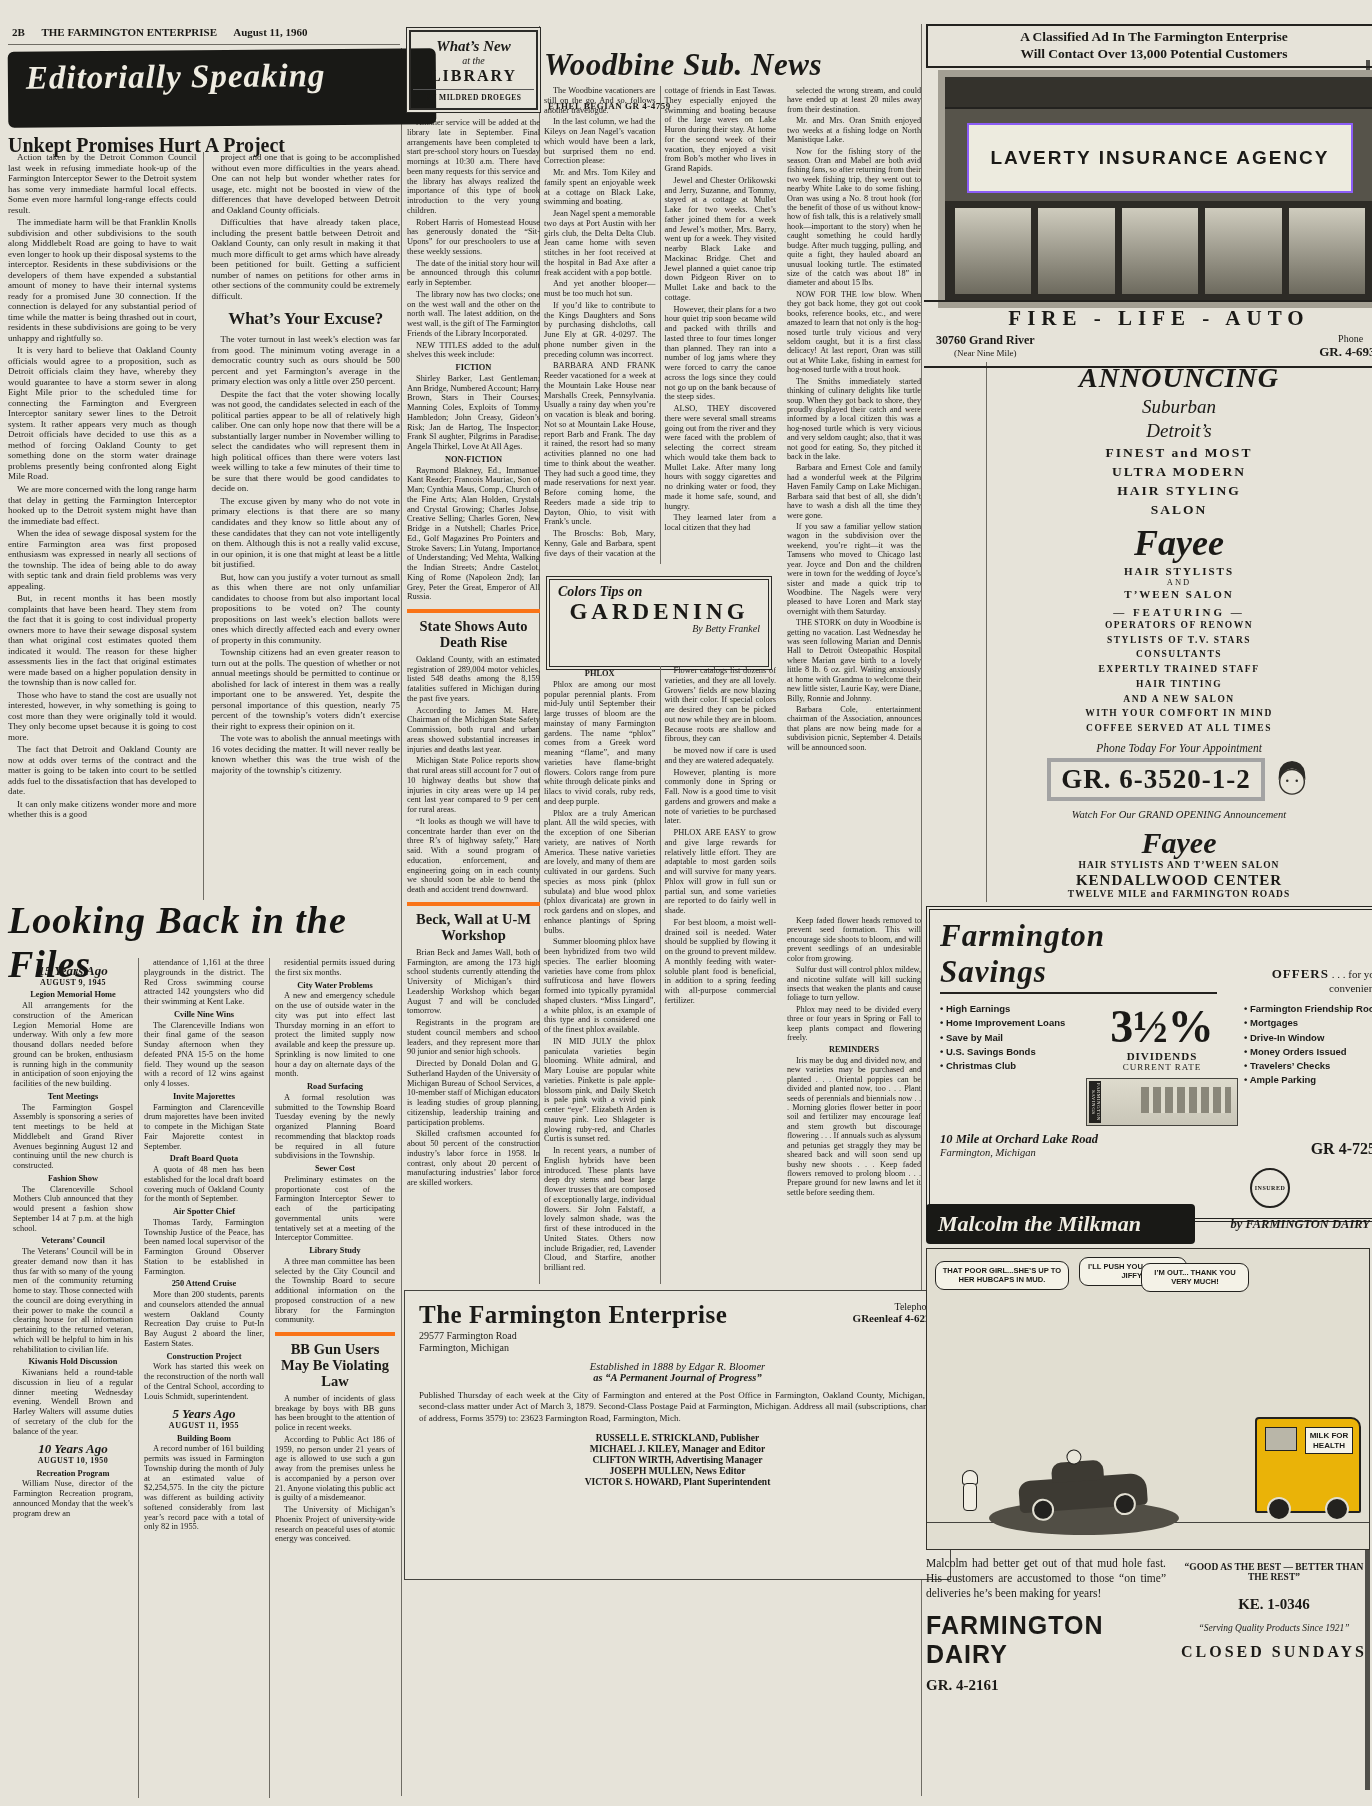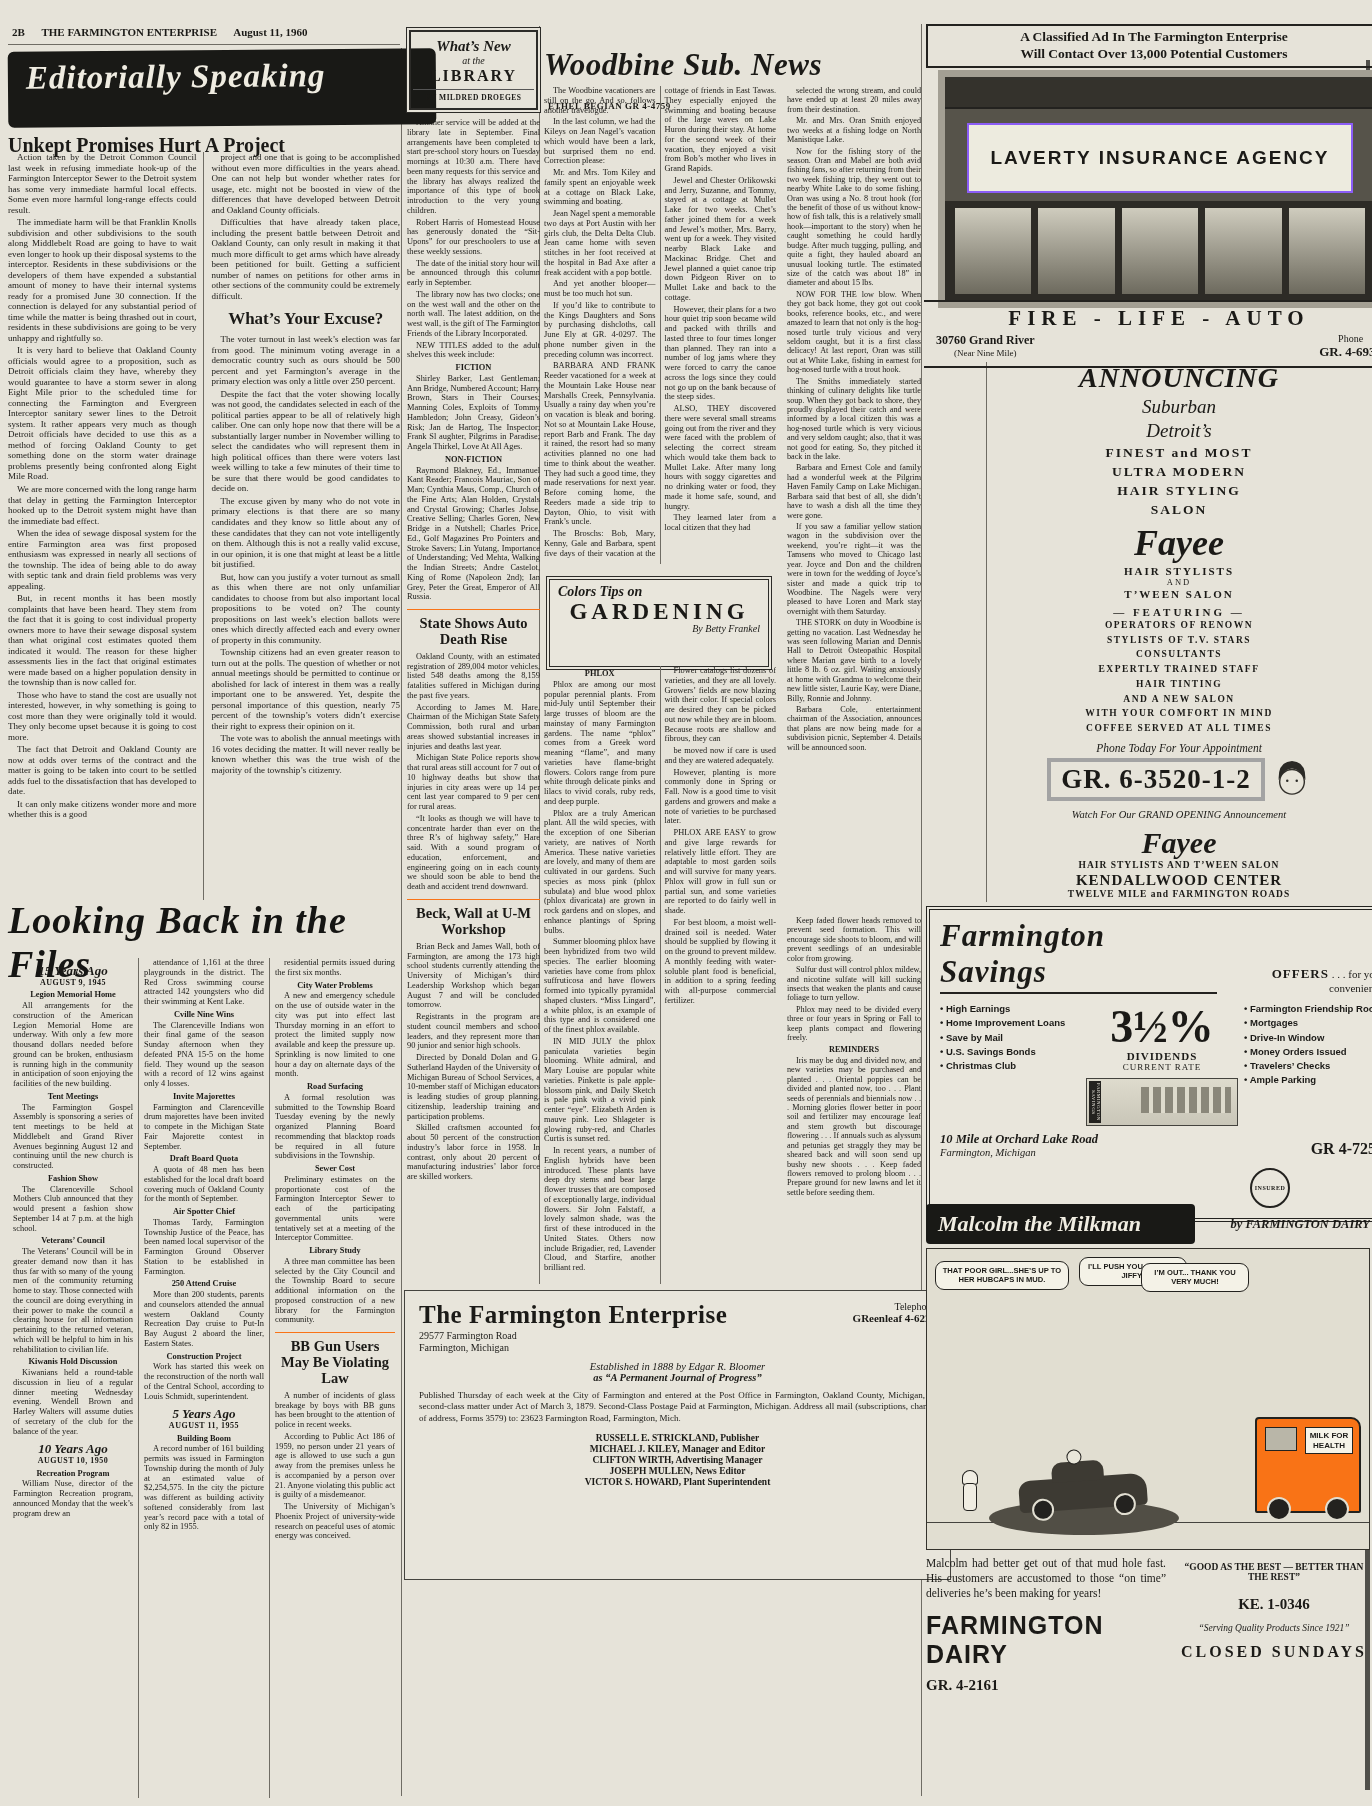--- a/index.html
+++ b/index.html
@@ -24,21 +24,21 @@
   .ed-cols{position:absolute;left:8px;top:152px;width:392px;height:748px;display:flex;overflow:hidden;}
   .ed-col{flex:1;padding-right:6px;}
   .ed-col2{border-left:1px solid #6f6c64;padding-left:8px;padding-right:0;}
   .hl-sub{font-size:17px;font-weight:bold;text-align:center;margin:8px 0 5px;}
 
   .lb-banner{position:absolute;left:8px;top:898px;width:392px;height:52px;color:#151513;font-size:38px;}
   .lb-cols{position:absolute;left:8px;top:958px;width:392px;height:840px;display:flex;overflow:hidden;}
   .lb-col{flex:1;padding:0 5px;overflow:hidden;}
   .lb-mid{border-left:1px solid #6f6c64;}
   .col-hl{font-size:14.5px;font-weight:bold;text-align:center;line-height:1.1;margin:7px 0 4px;
-          border-top:1px solid #f97316;padding-top:6px;}
+          border-top:4px solid #f97316;padding-top:6px;}
 
   
   .libcol{position:absolute;left:404px;top:26px;width:133px;height:1252px;padding:0 3px;overflow:hidden;}
   .lib-box{border:2px solid #2c2b28;box-shadow:0 0 0 2px #e6e3d9,0 0 0 3px #2c2b28;padding:6px 2px;text-align:center;margin:4px 2px 8px;}
   .lib-l1{font-style:italic;font-weight:bold;font-size:15px;}
   .lib-l2{font-style:italic;font-size:10px;}
   .lib-l3{font-weight:bold;font-size:16px;letter-spacing:2px;margin-top:1px;}
   .lib-by{font-size:7.5px;font-weight:bold;border-top:1px solid #555;margin-top:4px;padding-top:3px;letter-spacing:.5px;}
 
   
@@ -144,21 +144,21 @@
   .mud{position:absolute;left:62px;bottom:14px;width:190px;height:34px;background:#514e45;border-radius:50%;}
   .car{position:absolute;left:92px;bottom:40px;width:128px;height:32px;background:#3d3a33;border-radius:12px 16px 5px 5px;transform:rotate(-4deg);}
   .car-cab{position:absolute;left:34px;top:-16px;width:52px;height:20px;background:#3d3a33;border-radius:10px 10px 0 0;}
   .wheel{position:absolute;bottom:-9px;width:18px;height:18px;background:#23221f;border-radius:50%;border:2px solid #e1ded1;}
   .wheel.w1{left:12px;} .wheel.w2{right:12px;}
   .head{position:absolute;background:#e9e6da;border:1.5px solid #23221f;border-radius:50%;}
   .driver-head{left:50px;top:-28px;width:13px;height:13px;}
   .milkman-fig{position:absolute;left:34px;bottom:26px;width:16px;height:40px;}
   .mk-cap{position:absolute;left:1px;top:-13px;width:14px;height:13px;background:#f0ede2;border:1.5px solid #23221f;border-radius:50% 50% 20% 20%;}
   .mk-body{position:absolute;left:2px;top:0;width:12px;height:26px;background:#f0ede2;border:1.5px solid #23221f;border-radius:4px;}
-  .truck{position:absolute;right:8px;bottom:36px;width:102px;height:92px;background:#f97316;border:2px solid #23221f;border-radius:4px 10px 2px 2px;}
+  .truck{position:absolute;right:8px;bottom:36px;width:102px;height:92px;background:#eab308;border:2px solid #23221f;border-radius:4px 10px 2px 2px;}
   .truck-win{position:absolute;left:8px;top:8px;width:30px;height:22px;background:#b9b6a8;border:1.5px solid #23221f;}
   .truck-sign{position:absolute;right:6px;top:8px;width:44px;border:1.5px solid #23221f;background:#f6f4e9;
               font-family:"Liberation Sans",sans-serif;font-size:8px;font-weight:bold;text-align:center;line-height:1.2;padding:3px 1px;}
   .truck-wheel{position:absolute;bottom:-10px;width:20px;height:20px;background:#23221f;border-radius:50%;border:2px solid #e1ded1;}
   .tw1{left:10px;} .tw2{right:10px;}
   .mk-footer{display:flex;gap:12px;margin-top:6px;}
   .mk-left{flex:1.25;}
   .mk-caption{font-size:11.5px;line-height:1.3;text-align:justify;}
   .dairy-name{font-family:"Liberation Sans",sans-serif;font-weight:bold;font-size:25px;letter-spacing:1px;margin-top:10px;}
   .dairy-ph1{font-weight:bold;font-size:15px;margin-top:8px;}

